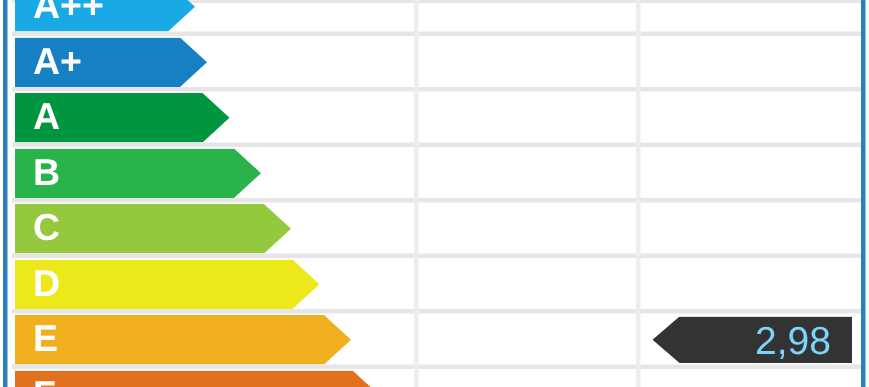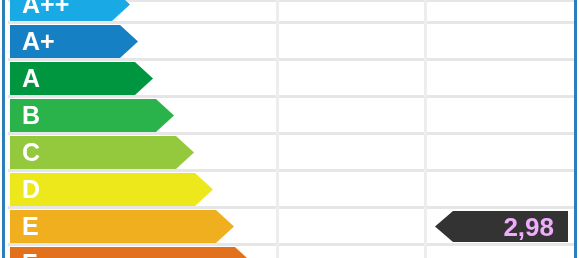--- a/index.html
+++ b/index.html
@@ -95,23 +95,23 @@
     background: #333333;
     display: flex;
     align-items: center;
     justify-content: flex-end;
     box-sizing: border-box;
     padding-right: 14px;
     clip-path: polygon(18px 0, 100% 0, 100% 100%, 18px 100%, 0 50%);
     z-index: 4;
   }
   .value-badge-text {
-    color: #f0abfc;
+    color: #7dd3fc;
     font-size: 26px;
-    font-weight: bold;
+    font-weight: normal;
     line-height: 1;
     font-family: "Liberation Sans", sans-serif;
     white-space: nowrap;
   }
 </style>
 </head>
 <body>
 
 <div id="label-root">
 

